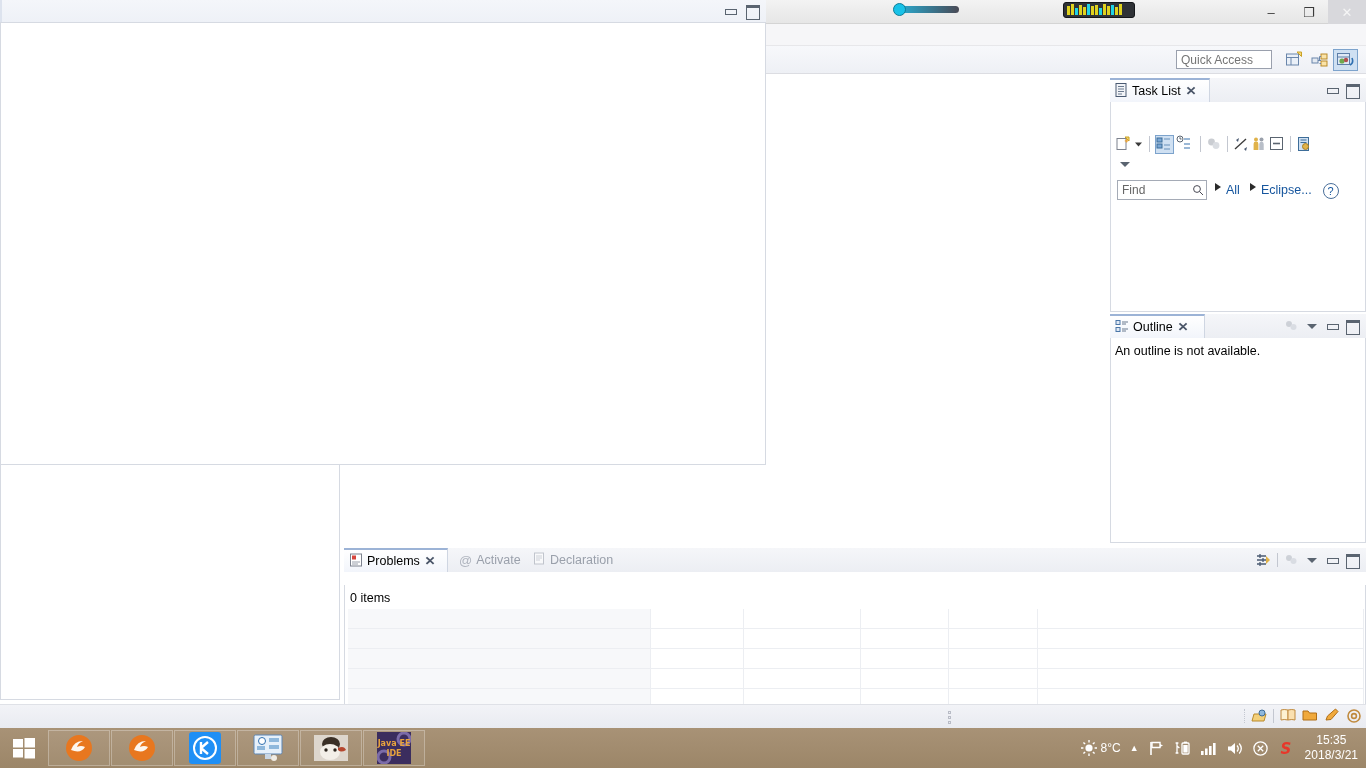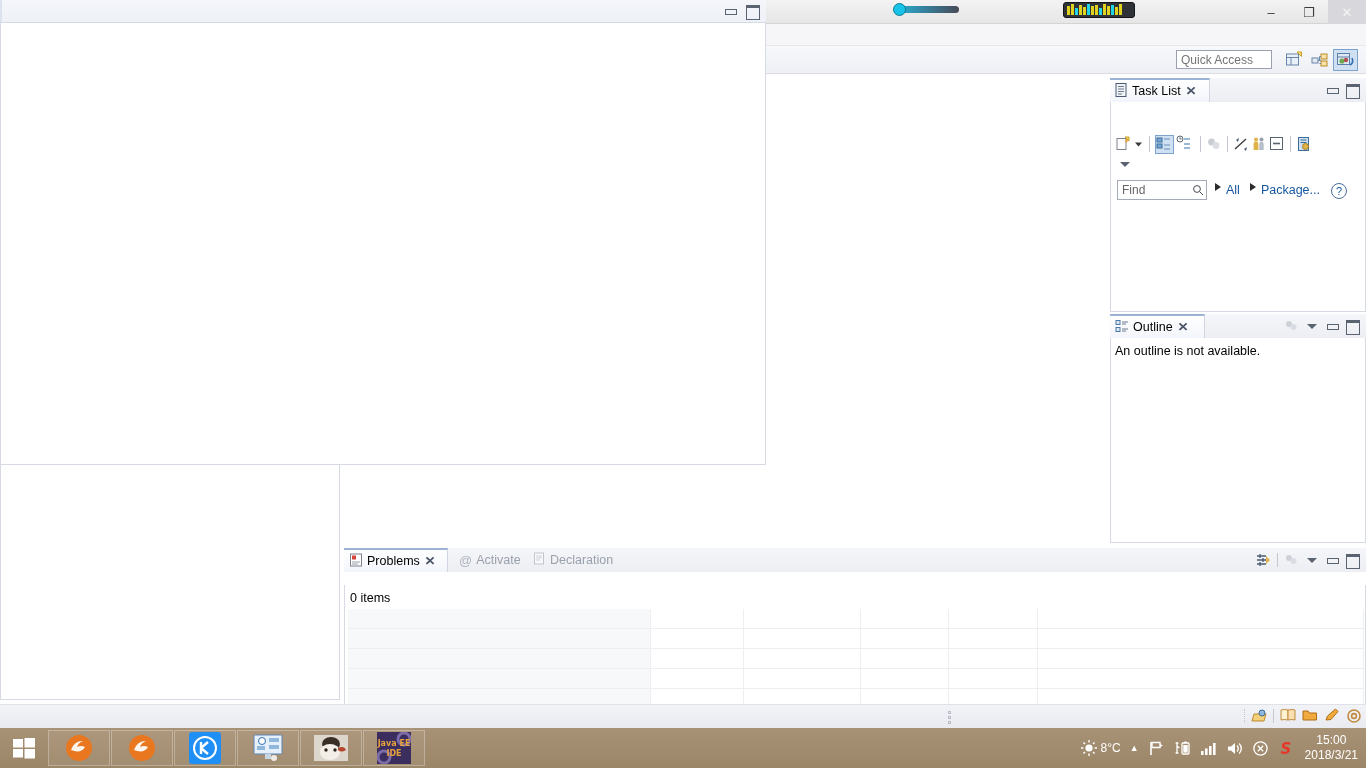--- a/index.html
+++ b/index.html
@@ -679,21 +679,21 @@
             <circle cx="5" cy="5" r="3.4" fill="none" stroke="#4a4a55"></circle>
             <path d="M7.6 7.6 L11 11" stroke="#4a4a55"></path>
           </svg>
         </span>
       </div>
 
       <div style="position:absolute; left:104px; top:81px; display:flex; gap:5px;">
         <span class="mini-tri"></span>
         <span class="link-blue">All</span>
         <span class="mini-tri" style="margin-left:5px;"></span>
-        <span class="link-blue">Package...</span>
+        <span class="link-blue">Eclipse...</span>
         <span style="margin-left:6px; width:16px; height:16px; border:1px solid #4a6f9a; border-radius:50%;
                      display:flex; align-items:center; justify-content:center; color:#16569e; font-size:11px;">?</span>
       </div>
     </div>
   </div>
 
   <div class="panel" id="outline">
     <div class="panel-tabbar">
       <div class="tab active" style="width:95px;">
         <span>
@@ -970,19 +970,19 @@
           <circle cx="8.5" cy="8.5" r="6.6" fill="none" stroke="#fff" stroke-width="1.3"></circle>
           <path d="M5.8 5.8 L11.2 11.2 M11.2 5.8 L5.8 11.2" stroke="#fff" stroke-width="1.3"></path>
         </svg>
       </span>
       <span class="tg">
         <svg width="16" height="17" viewBox="0 0 16 17">
           <text x="8" y="14" font-family="DejaVu Sans, sans-serif" font-size="15" font-weight="bold" fill="#e8372a" text-anchor="middle" font-style="italic">S</text>
         </svg>
       </span>
       <span class="clock">
-        <div>15:00</div>
+        <div>15:35</div>
         <div>2018/3/21</div>
       </span>
     </div>
   </div>
 
 </div>
 
 </body></html>

